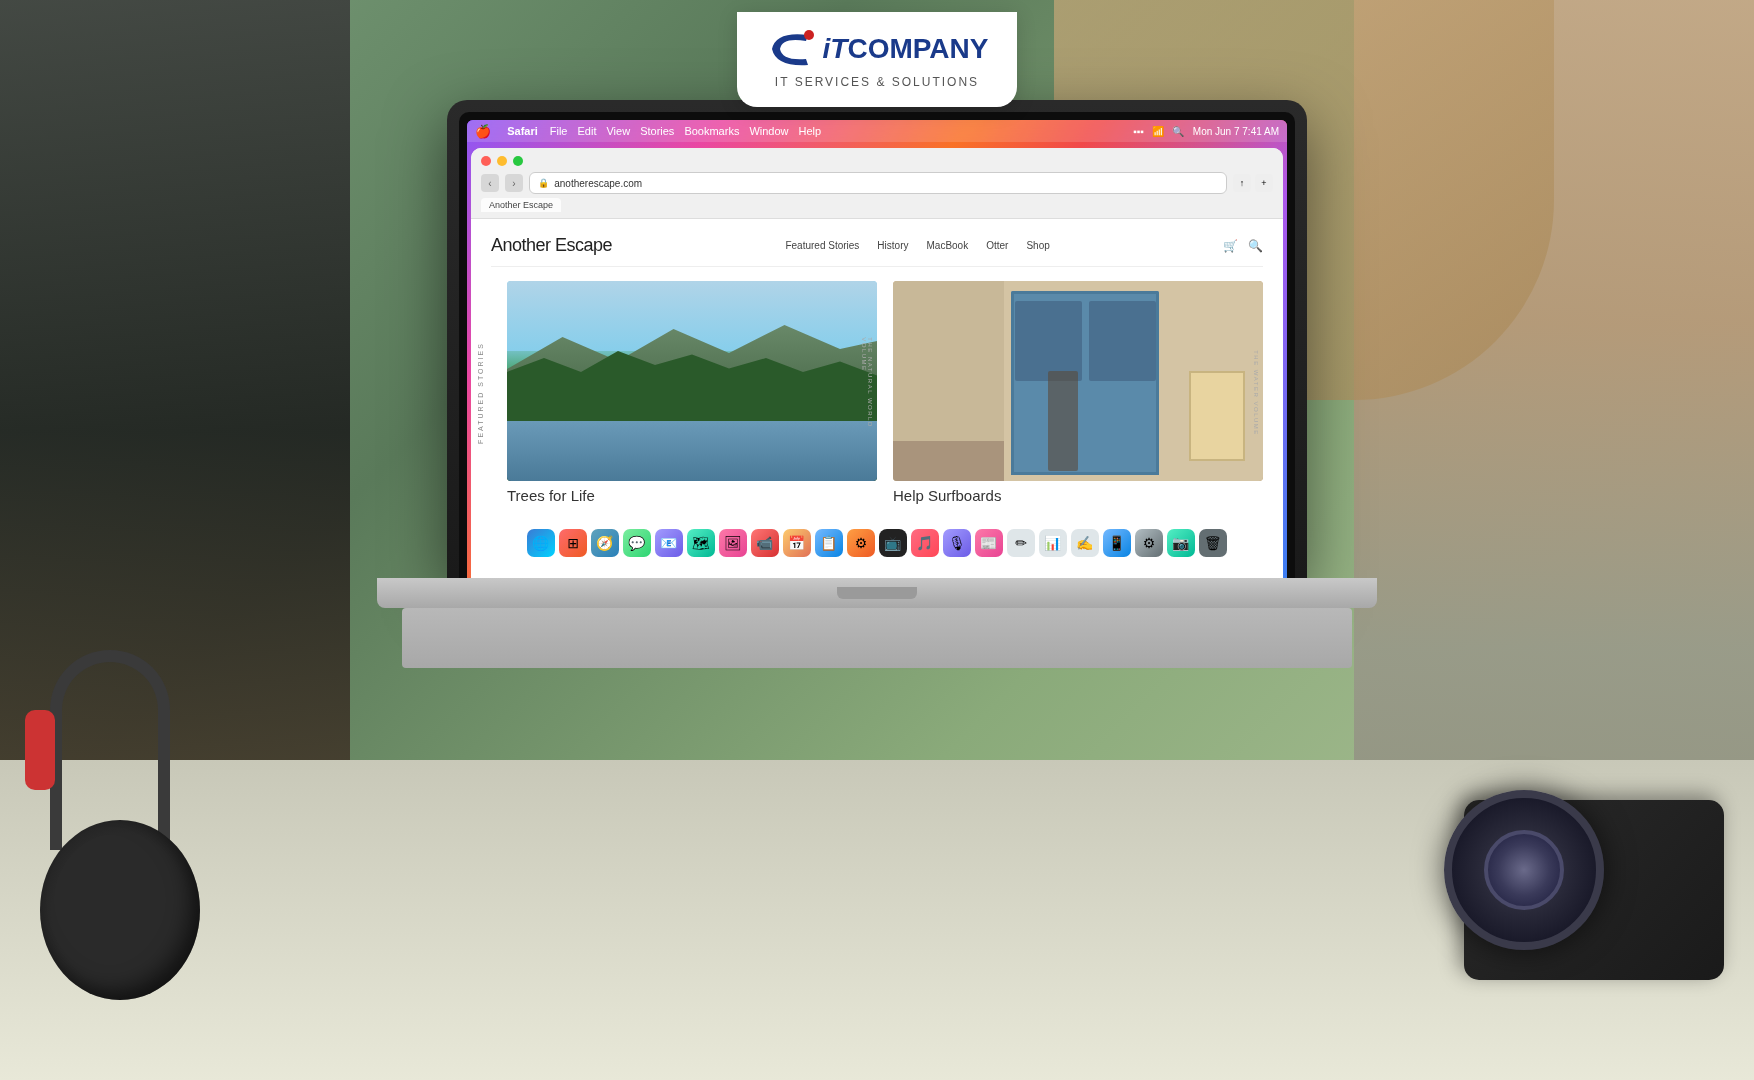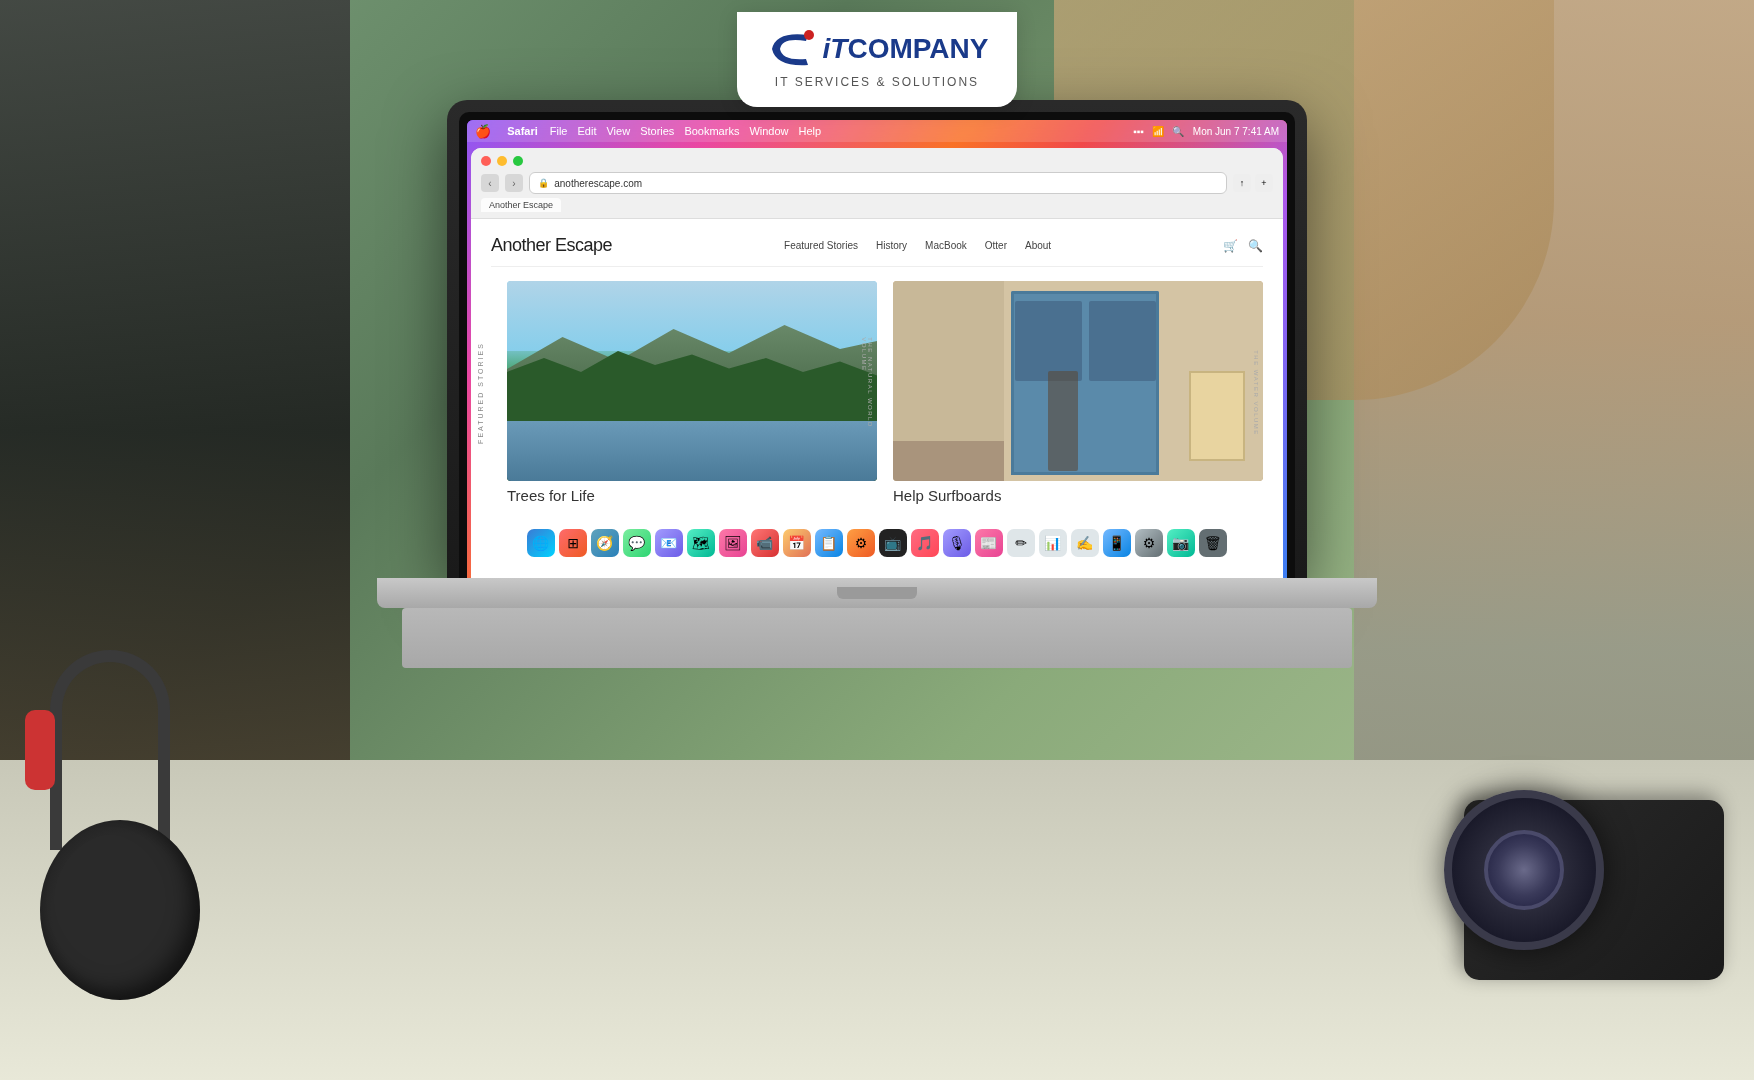--- a/index.html
+++ b/index.html
@@ -570,21 +570,21 @@
             </div>
 
             <div class="website-content">
               <div class="website-nav">
                 <div class="website-logo">Another Escape</div>
                 <div class="website-nav-links">
                   <span>Featured Stories</span>
                   <span>History</span>
                   <span>MacBook</span>
                   <span>Otter</span>
-                  <span>About</span>
+                  <span>Shop</span>
                 </div>
                 <div class="website-nav-icons">
                   <span>🛒</span>
                   <span>🔍</span>
                 </div>
               </div>
 
               <div style="position:relative;padding-left:16px;">
                 <div class="featured-label">FEATURED STORIES</div>
                 <div class="featured-grid">

